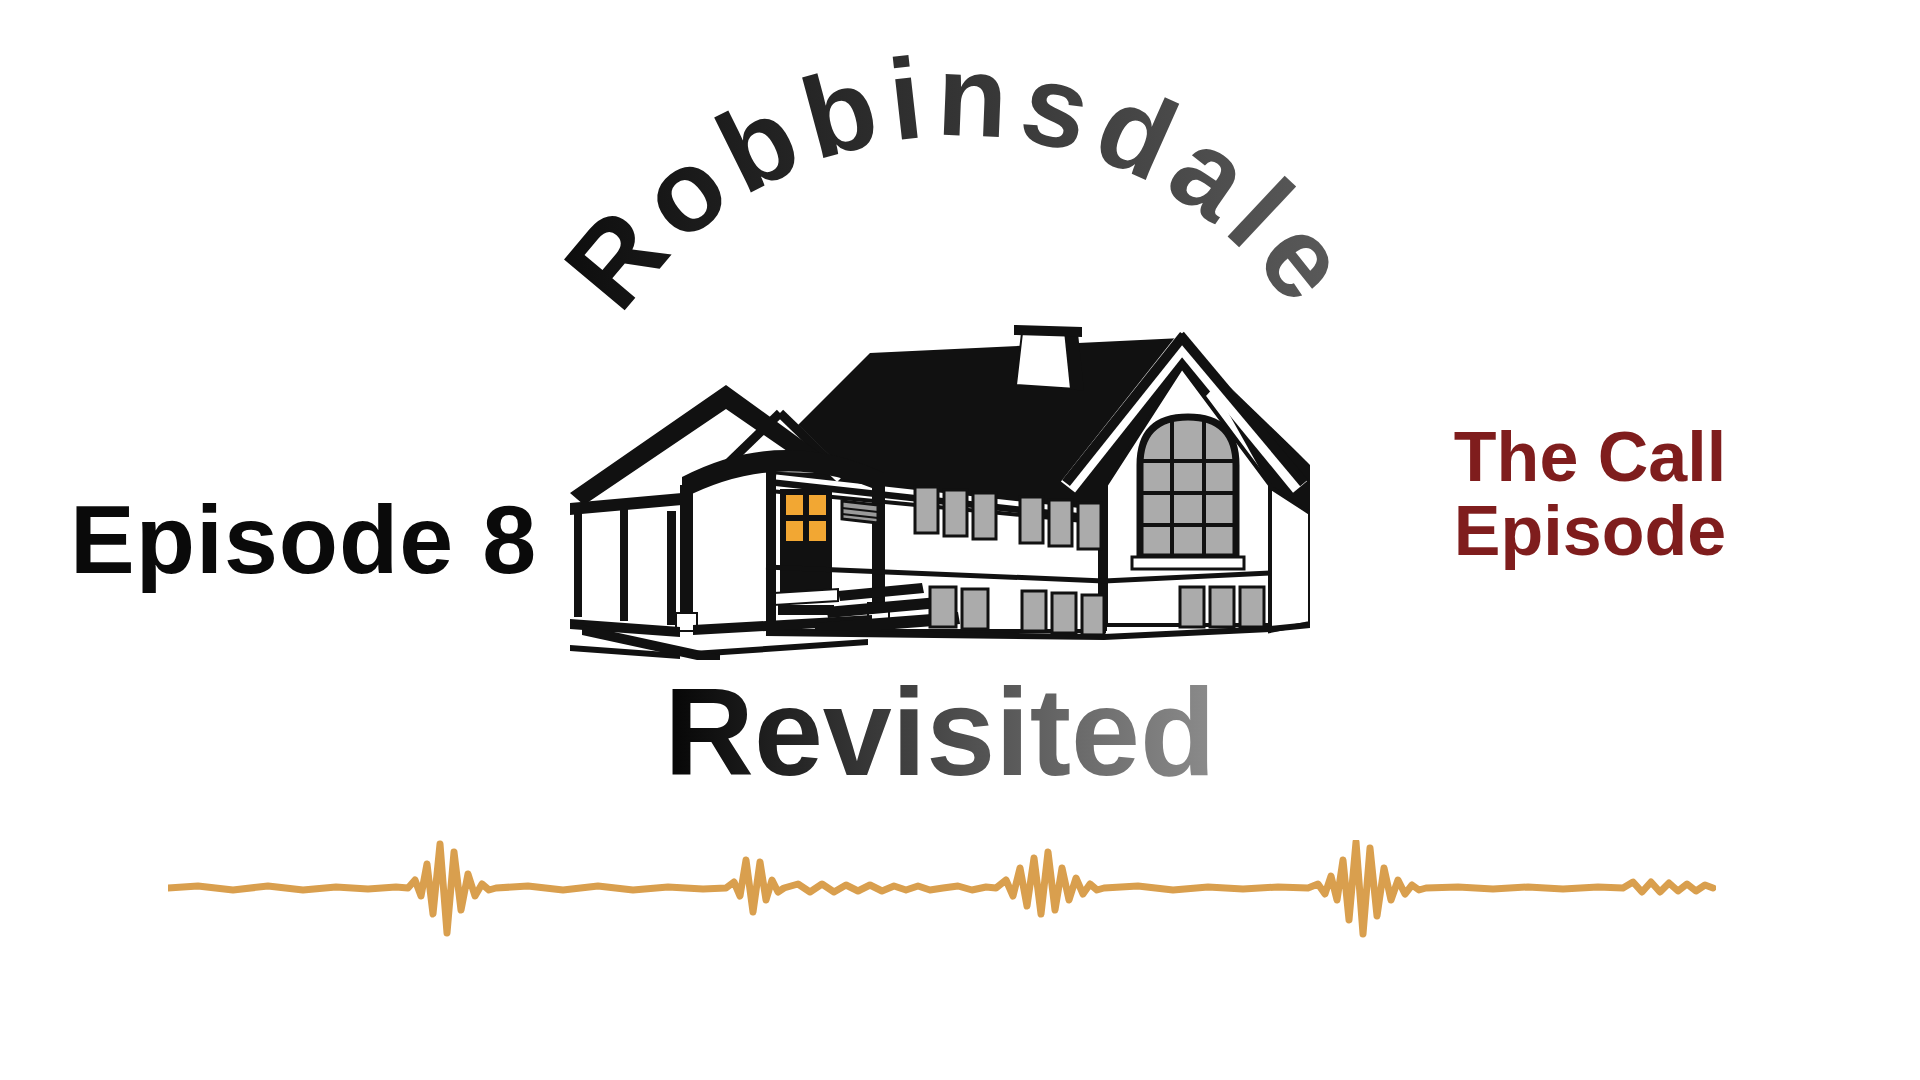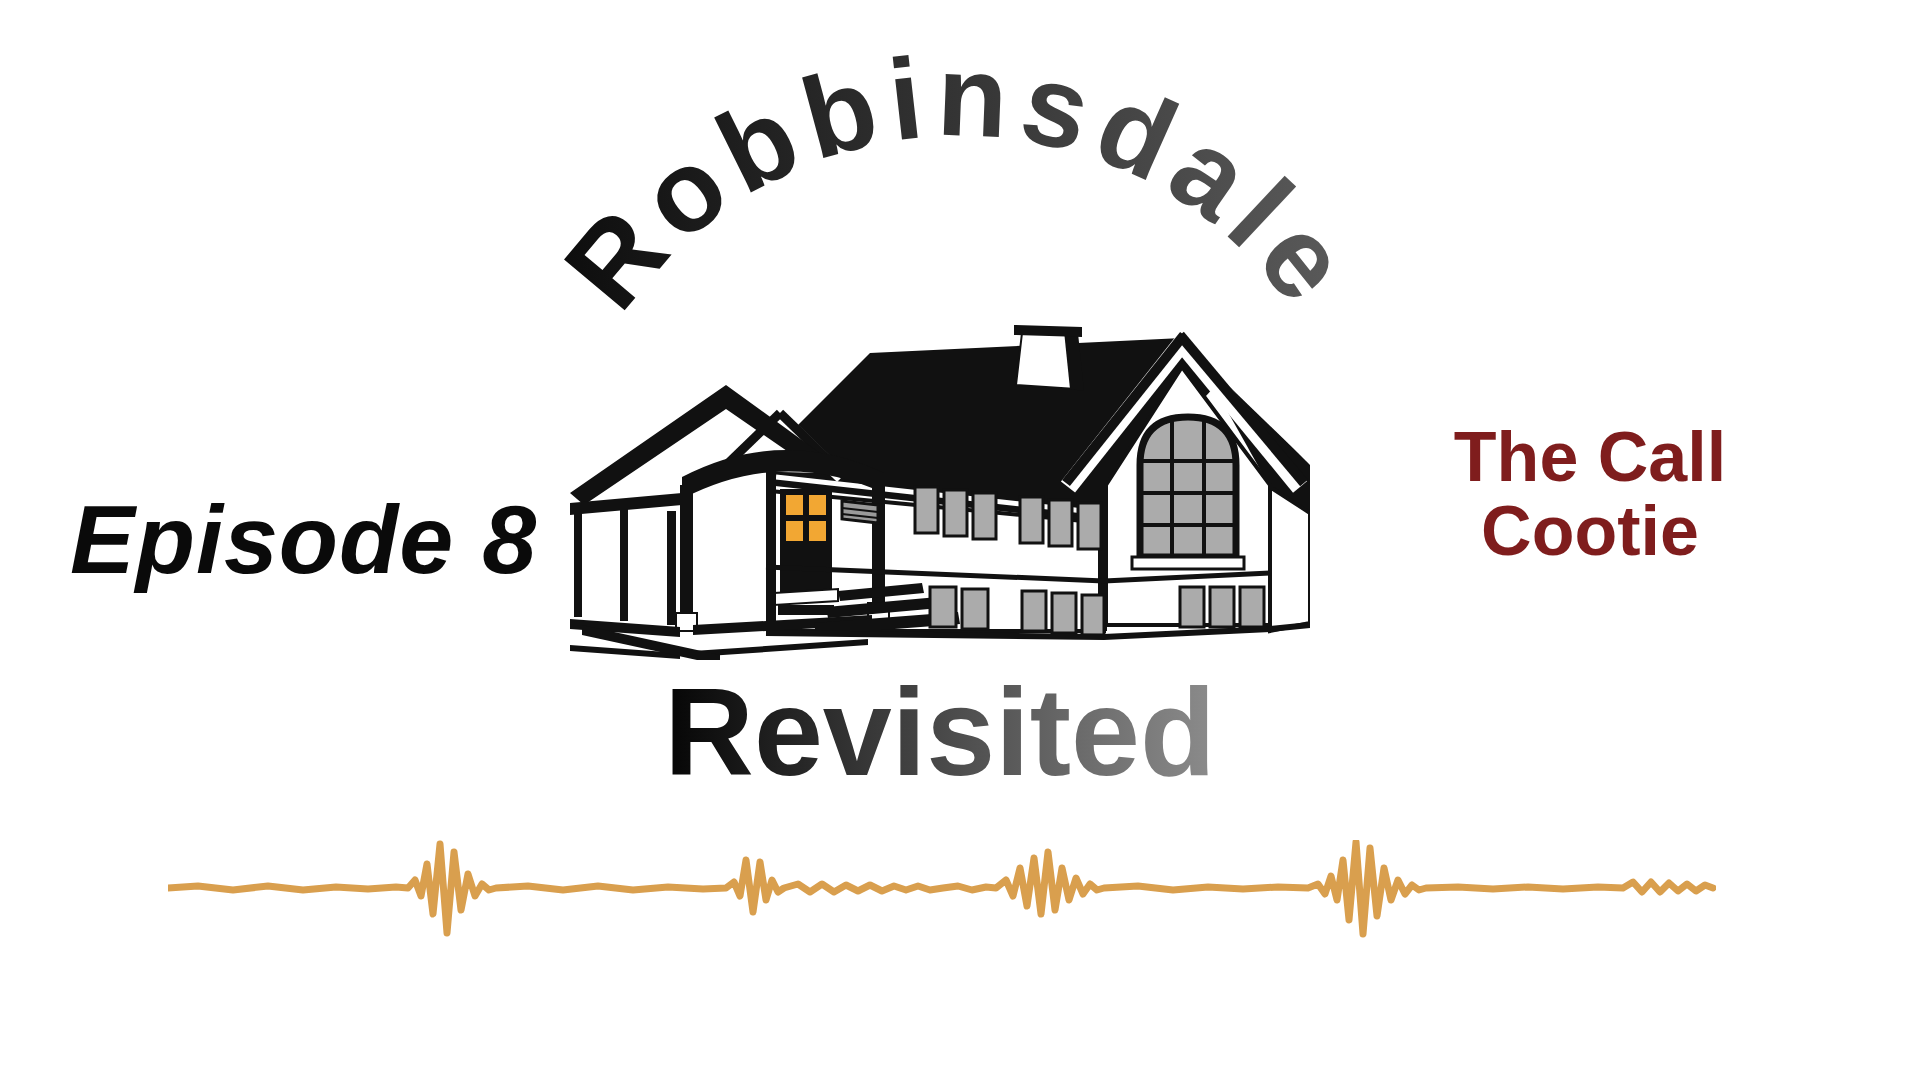--- a/index.html
+++ b/index.html
@@ -3,21 +3,21 @@
 <meta charset="utf-8">
 <style>
   html,body{margin:0;padding:0;background:#ffffff;}
   .canvas{
     position:relative;width:1920px;height:1080px;background:#ffffff;overflow:hidden;
     font-family:"Liberation Sans","DejaVu Sans",sans-serif;
   }
   .abs{position:absolute;}
   .episode-label{
     left:70px;top:484px;font-size:97px;font-weight:bold;color:#0a0a0a;
-    letter-spacing:1px;white-space:nowrap;font-style:italic;
+    letter-spacing:1px;white-space:nowrap;
   }
   .episode-title{
     left:1400px;top:420px;width:380px;text-align:center;
     font-size:70px;line-height:74px;font-weight:bold;color:#7f1d1d;
   }
   .arc-svg{left:0;top:0;}
   .revisited-svg{left:570px;top:640px;}
   .house-svg{left:570px;top:325px;}
   .wave-svg{left:168px;top:840px;}
   svg text{font-family:"Liberation Sans","DejaVu Sans",sans-serif;font-weight:bold;}
@@ -37,21 +37,21 @@
     </defs>
     <text font-size="115" letter-spacing="10" fill="url(#arcGrad)">
       <textPath href="#arcPath" startOffset="50%" text-anchor="middle">Robbinsdale</textPath>
     </text>
   </svg>
 
   <div class="abs episode-label">Episode 8</div>
 
   <div class="abs episode-title">
     <div>The Call</div>
-    <div>Cootie</div>
+    <div>Episode</div>
   </div>
 
   <svg class="abs house-svg" width="740" height="335" viewBox="0 0 740 335">
 
     <polygon points="200,166 534,198 534,306 200,306" fill="#ffffff" stroke="#111111" stroke-width="4"></polygon>
 
     <g>
       <polygon points="196,132 300,28 612,13 648,58 520,196 196,160" fill="#111111"></polygon>
       <line x1="206" y1="152" x2="514" y2="186" stroke="#ffffff" stroke-width="5"></line>
     </g>

